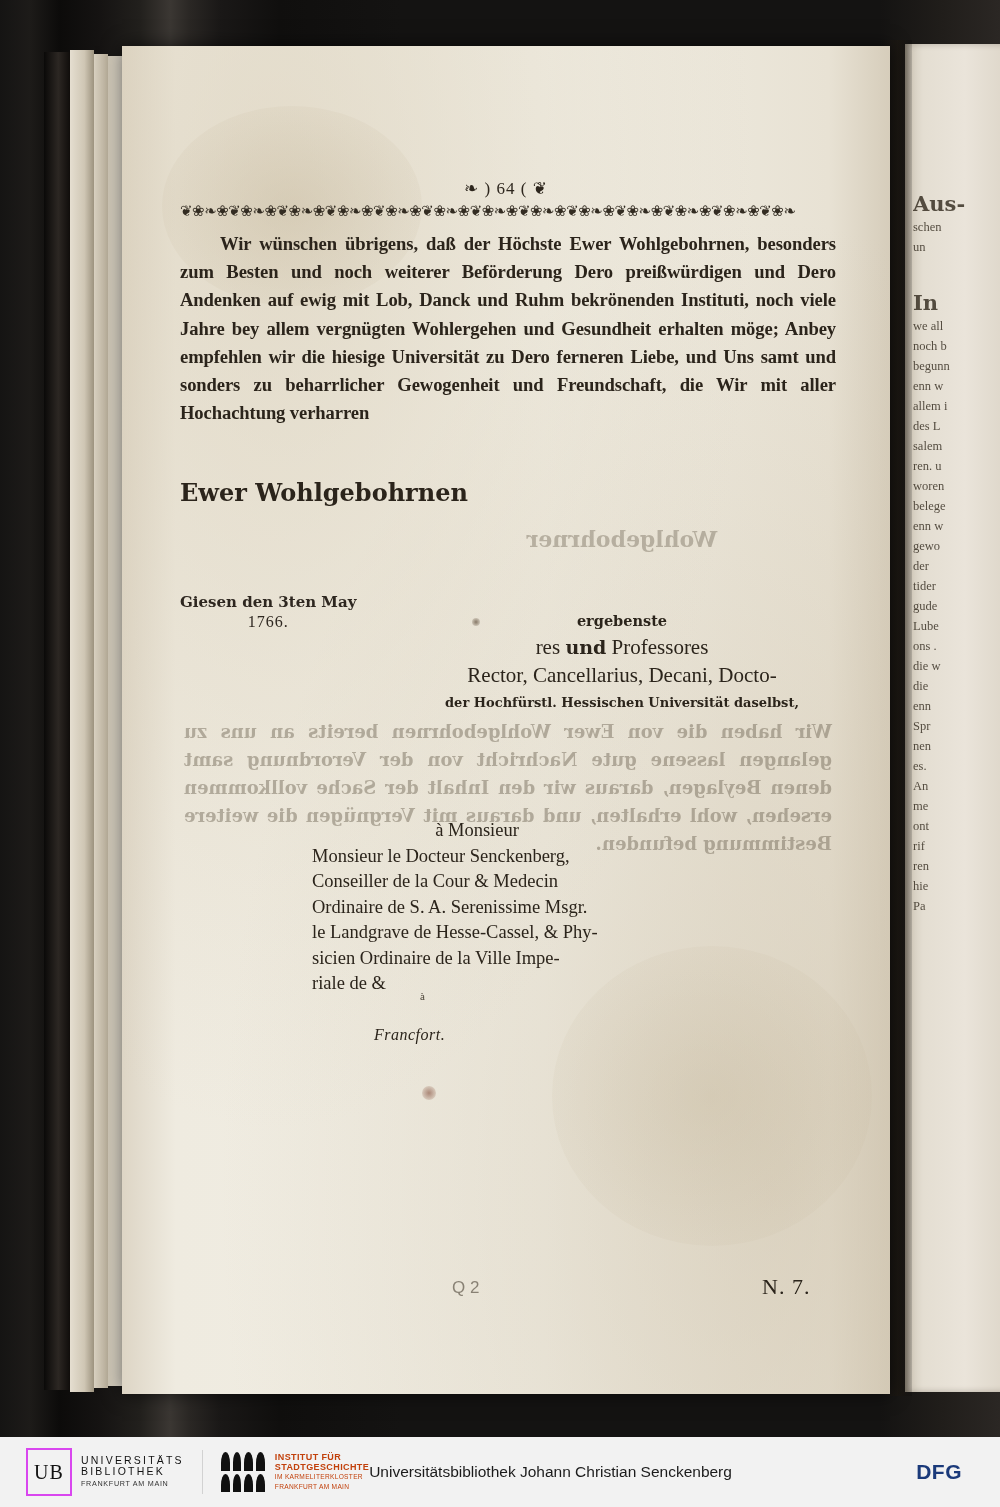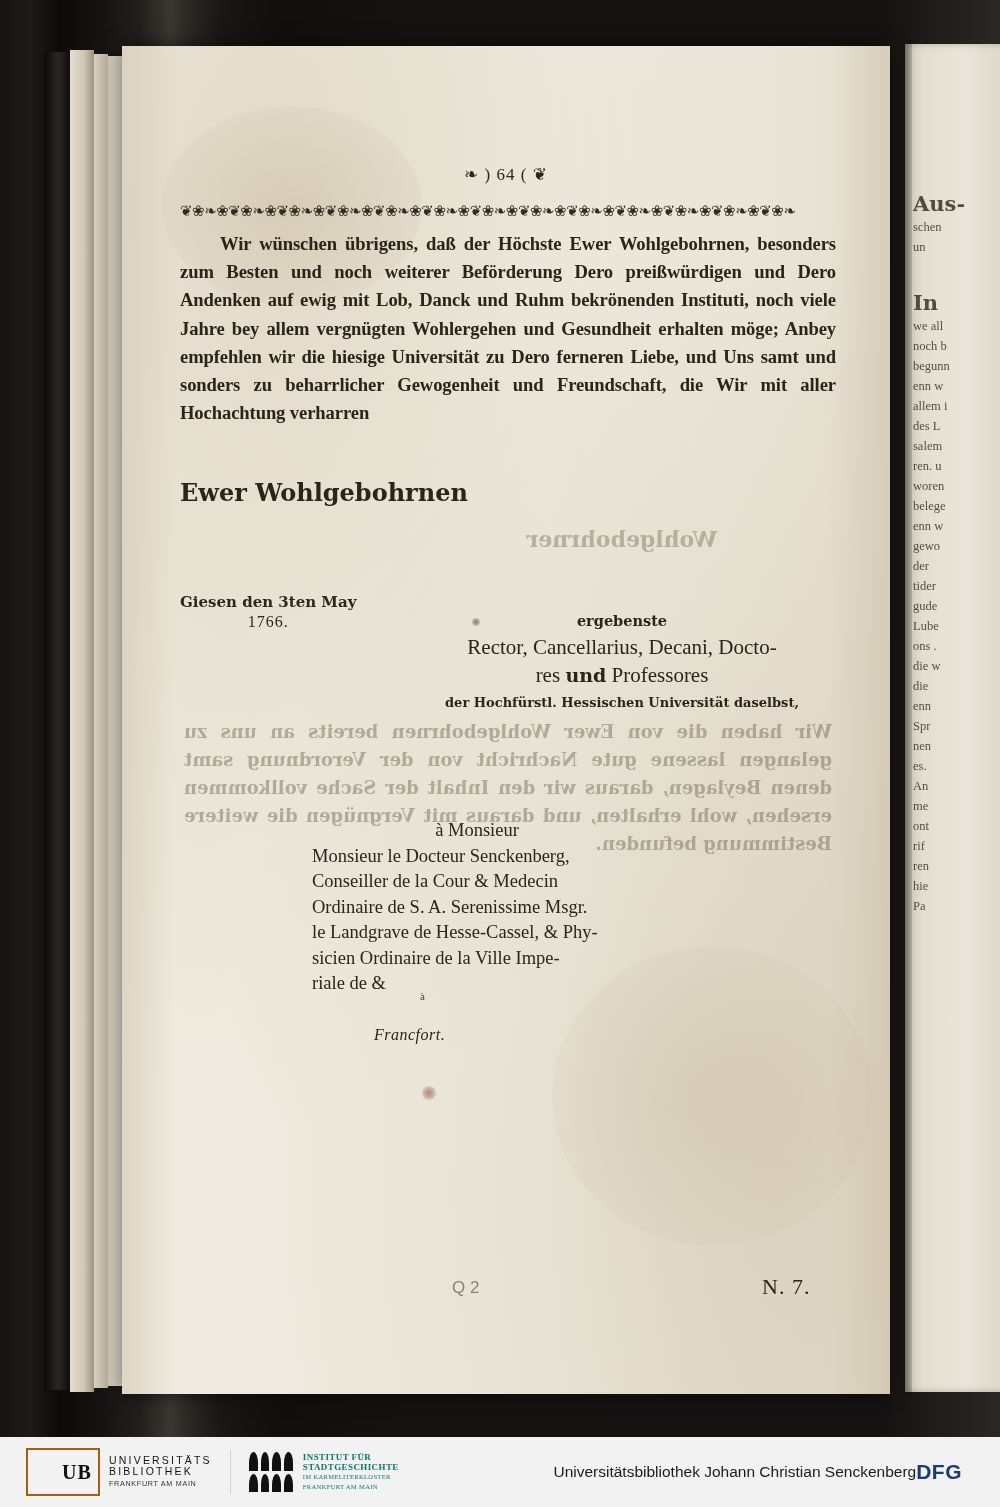--- a/index.html
+++ b/index.html
@@ -112,21 +112,21 @@
 
   
   .content {
     position: absolute;
     left: 0; top: 0; right: 0; bottom: 0;
     color: #2c251c;
   }
 
   .page-number {
     position: absolute;
-    top: 118px;
+    top: 132px;
     left: 0; right: 0;
     text-align: center;
     font-size: 17px;
     letter-spacing: 1px;
     color: #2d261d;
     font-family: "Liberation Serif", serif;
   }
 
   .rule {
     position: absolute;
@@ -318,28 +318,27 @@
     display: flex;
     align-items: center;
   }
   .footer-logo-ub {
     display: flex;
     align-items: center;
     margin-left: 26px;
   }
   .ub-mark {
     width: 42px; height: 44px;
-    border: 2px solid #a16207;
+    border: 2px solid #d946ef;
     display: flex; align-items: center; justify-content: center;
     font-family: "Liberation Serif", serif;
     font-size: 20px;
-    font-weight: bold;
+    font-weight: normal;
     color: #111;
     letter-spacing: 1px;
-    padding-left: 28px;
   }
   .ub-words {
     margin-left: 9px;
     line-height: 11.5px;
     color: #111;
     font-family: "Liberation Sans", sans-serif;
   }
   .ub-words .l1 { font-size: 10.5px; letter-spacing: 2.2px; }
   .ub-words .l2 { font-size: 10.5px; letter-spacing: 2.2px; }
   .ub-words .l3 { font-size: 7.2px; letter-spacing: 0.7px; color:#333; }
@@ -357,31 +356,31 @@
     gap: 3px;
   }
   .isg-mark i {
     display: block;
     background: #111;
     border-radius: 50% 50% 0 0 / 60% 60% 0 0;
   }
   .isg-words {
     margin-left: 10px;
     line-height: 10px;
-    font-family: Liberation Serif, serif;
-    color: #0f766e;
+    font-family: Liberation Sans, sans-serif;
+    color: #c2410c;
   }
   .isg-words .l1 { font-size: 9px; font-weight: bold; letter-spacing: 0.4px;}
   .isg-words .l2 { font-size: 9px; font-weight: bold; letter-spacing: 0.4px;}
   .isg-words .l3 { font-size: 6.6px; letter-spacing: 0.3px; }
   .isg-words .l4 { font-size: 6.6px; letter-spacing: 0.3px; }
 
   .footer-center {
     flex: 1;
-    text-align: right;
+    text-align: left;
     font-family: "Liberation Sans", sans-serif;
     font-size: 15.5px;
     color: #1b1b1b;
   }
   .dfg {
     margin-right: 38px;
     font-family: "Liberation Sans", sans-serif;
     font-size: 21px;
     font-weight: bold;
     color: #1b3a7a;
@@ -461,22 +460,22 @@
 
       <div class="salutation">Ewer Wohlgebohrnen</div>
 
       <div class="datum">
         <span>Giesen den 3ten May</span>
         <span class="year">1766.</span>
       </div>
 
       <div class="signature">
         <span class="sig-small">ergebenste</span>
+        <span class="sig-main"><span>res </span><span class="frak">und</span><span> Professores</span></span>
         <span class="sig-main">Rector, Cancellarius, Decani, Docto-</span>
-        <span class="sig-main"><span>res </span><span class="frak">und</span><span> Professores</span></span>
         <span class="sig-univ">der Hochfürstl. Hessischen Universität daselbst,</span>
       </div>
 
       <div class="address">
         <span class="a-center">à Monsieur</span>
         <span class="a-line">Monsieur le Docteur Senckenberg,</span>
         <span class="a-line">Conseiller de la Cour &amp; Medecin</span>
         <span class="a-line">Ordinaire de S. A. Serenissime Msgr.</span>
         <span class="a-line">le Landgrave de Hesse-Cassel, &amp; Phy-</span>
         <span class="a-line">sicien Ordinaire de la Ville Impe-</span>

